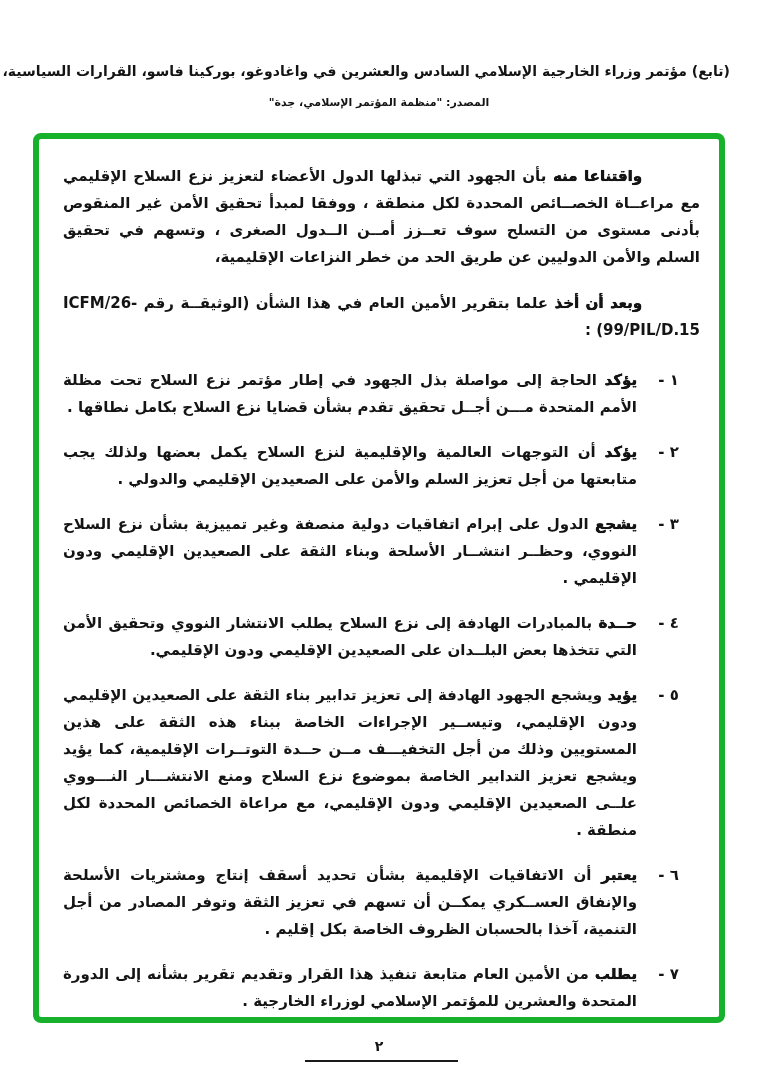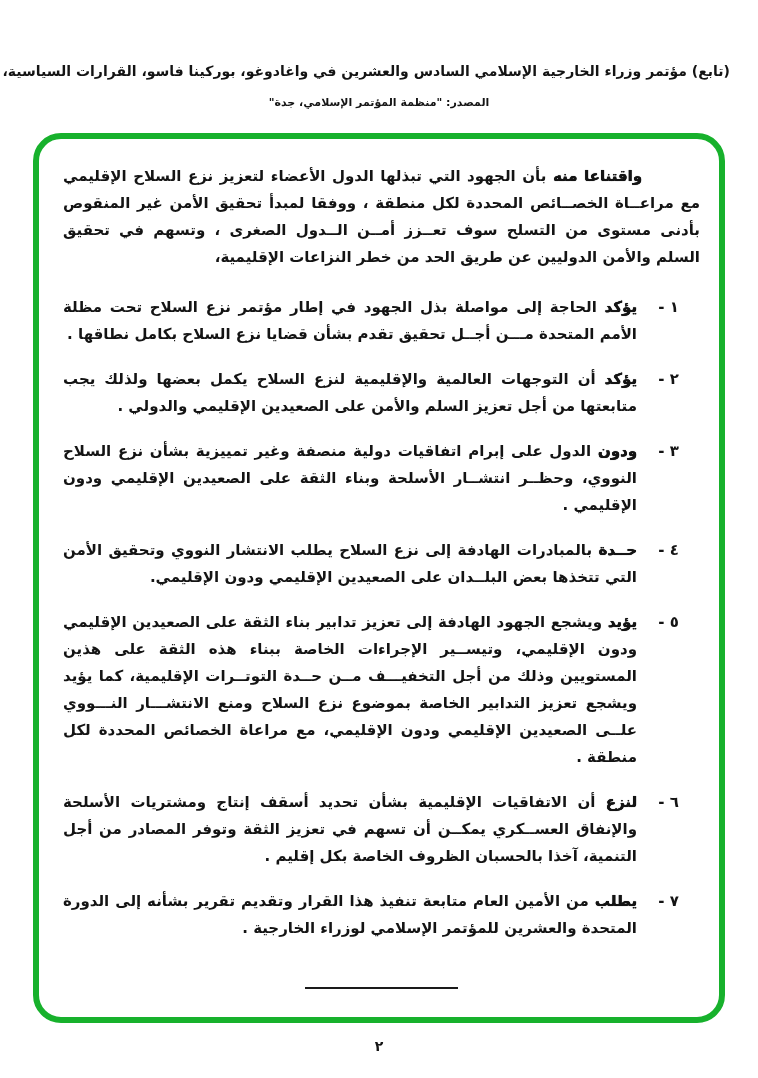--- a/index.html
+++ b/index.html
@@ -19,21 +19,21 @@
   }
   .source-line {
     position:absolute; top:96px; right:28px; left:28px;
     text-align:center; font-weight:bold; font-size:11px;
   }
 
   .resolution-box {
     position:absolute; top:133px; left:33px;
     width:692px; height:890px;
     border:6px solid #17b12c;
-    border-radius:28px;
+    border-radius:8px;
     padding:24px 19px 0 24px;
     background:#ffffff;
   }
 
   .preamble-para {
     font-size:15px; font-weight:bold; line-height:27px;
     text-align:justify;
     text-indent:58px;
   }
   .preamble-para.second { margin-top:19px; }
@@ -71,51 +71,54 @@
 
 <div class="header-line">(تابع) مؤتمر وزراء الخارجية الإسلامي السادس والعشرين في واغادوغو، بوركينا فاسو، القرارات السياسية، القرار الرقم ٢٦/٢٦-س</div>
 <div class="source-line">المصدر:  "منظمة المؤتمر الإسلامي، جدة"</div>
 
 <div class="resolution-box">
 
   <p class="preamble-para">
     <span class="lead">واقتناعا منه</span><span> بأن الجهود التي تبذلها الدول الأعضاء لتعزيز نزع السلاح الإقليمي مع مراعــاة الخصــائص المحددة لكل منطقة ، ووفقا لمبدأ تحقيق الأمن غير المنقوص بأدنى مستوى من التسلح سوف تعــزز أمــن الــدول الصغرى ، وتسهم في تحقيق السلم والأمن الدوليين عن طريق الحد من خطر النزاعات الإقليمية،</span>
   </p>
 
+  <p class="preamble-para second">
+    <span class="lead">وبعد أن أخذ</span><span> علما بتقرير الأمين العام في هذا الشأن (الوثيقــة رقم ICFM/26-99/PIL/D.15) :</span>
+  </p>
 
   <div class="items">
 
     <div class="item">
       <div class="item-num">١ -</div>
       <div class="item-text"><span class="lead">يؤكد</span><span> الحاجة إلى مواصلة بذل الجهود في إطار مؤتمر نزع السلاح تحت مظلة الأمم المتحدة مـــن أجــل تحقيق تقدم بشأن قضايا نزع السلاح بكامل نطاقها .</span></div>
     </div>
 
     <div class="item">
       <div class="item-num">٢ -</div>
       <div class="item-text"><span class="lead">يؤكد</span><span> أن التوجهات العالمية والإقليمية لنزع السلاح يكمل بعضها ولذلك يجب متابعتها من أجل تعزيز السلم والأمن على الصعيدين الإقليمي والدولي .</span></div>
     </div>
 
     <div class="item">
       <div class="item-num">٣ -</div>
-      <div class="item-text"><span class="lead">ودون</span><span> الدول على إبرام اتفاقيات دولية منصفة وغير تمييزية بشأن نزع السلاح النووي، وحظــر انتشــار الأسلحة وبناء الثقة على الصعيدين الإقليمي ودون الإقليمي .</span></div>
+      <div class="item-text"><span class="lead">يشجع</span><span> الدول على إبرام اتفاقيات دولية منصفة وغير تمييزية بشأن نزع السلاح النووي، وحظــر انتشــار الأسلحة وبناء الثقة على الصعيدين الإقليمي ودون الإقليمي .</span></div>
     </div>
 
     <div class="item">
       <div class="item-num">٤ -</div>
       <div class="item-text"><span class="lead">حــدة</span><span> بالمبادرات الهادفة إلى نزع السلاح يطلب الانتشار النووي وتحقيق الأمن التي تتخذها بعض البلــدان على الصعيدين الإقليمي ودون الإقليمي.</span></div>
     </div>
 
     <div class="item">
       <div class="item-num">٥ -</div>
       <div class="item-text"><span class="lead">يؤيد</span><span> ويشجع الجهود الهادفة إلى تعزيز تدابير بناء الثقة على الصعيدين الإقليمي ودون الإقليمي، وتيســير الإجراءات الخاصة ببناء هذه الثقة على هذين المستويين وذلك من أجل التخفيـــف مــن حــدة التوتــرات الإقليمية، كما يؤيد ويشجع تعزيز التدابير الخاصة بموضوع نزع السلاح ومنع الانتشـــار النـــووي علــى الصعيدين الإقليمي ودون الإقليمي، مع مراعاة الخصائص المحددة لكل منطقة .</span></div>
     </div>
 
     <div class="item">
       <div class="item-num">٦ -</div>
-      <div class="item-text"><span class="lead">لنزع</span><span> أن الاتفاقيات الإقليمية بشأن تحديد أسقف إنتاج ومشتريات الأسلحة والإنفاق العســكري يمكــن أن تسهم في تعزيز الثقة وتوفر المصادر من أجل التنمية، آخذا بالحسبان الظروف الخاصة بكل إقليم .</span></div>
+      <div class="item-text"><span class="lead">يعتبر</span><span> أن الاتفاقيات الإقليمية بشأن تحديد أسقف إنتاج ومشتريات الأسلحة والإنفاق العســكري يمكــن أن تسهم في تعزيز الثقة وتوفر المصادر من أجل التنمية، آخذا بالحسبان الظروف الخاصة بكل إقليم .</span></div>
     </div>
 
     <div class="item">
       <div class="item-num">٧ -</div>
       <div class="item-text"><span class="lead">يطلب</span><span> من الأمين العام متابعة تنفيذ هذا القرار وتقديم تقرير بشأنه إلى الدورة المتحدة والعشرين للمؤتمر الإسلامي لوزراء الخارجية .</span></div>
     </div>
 
   </div>
 
   <div class="divider"></div>

